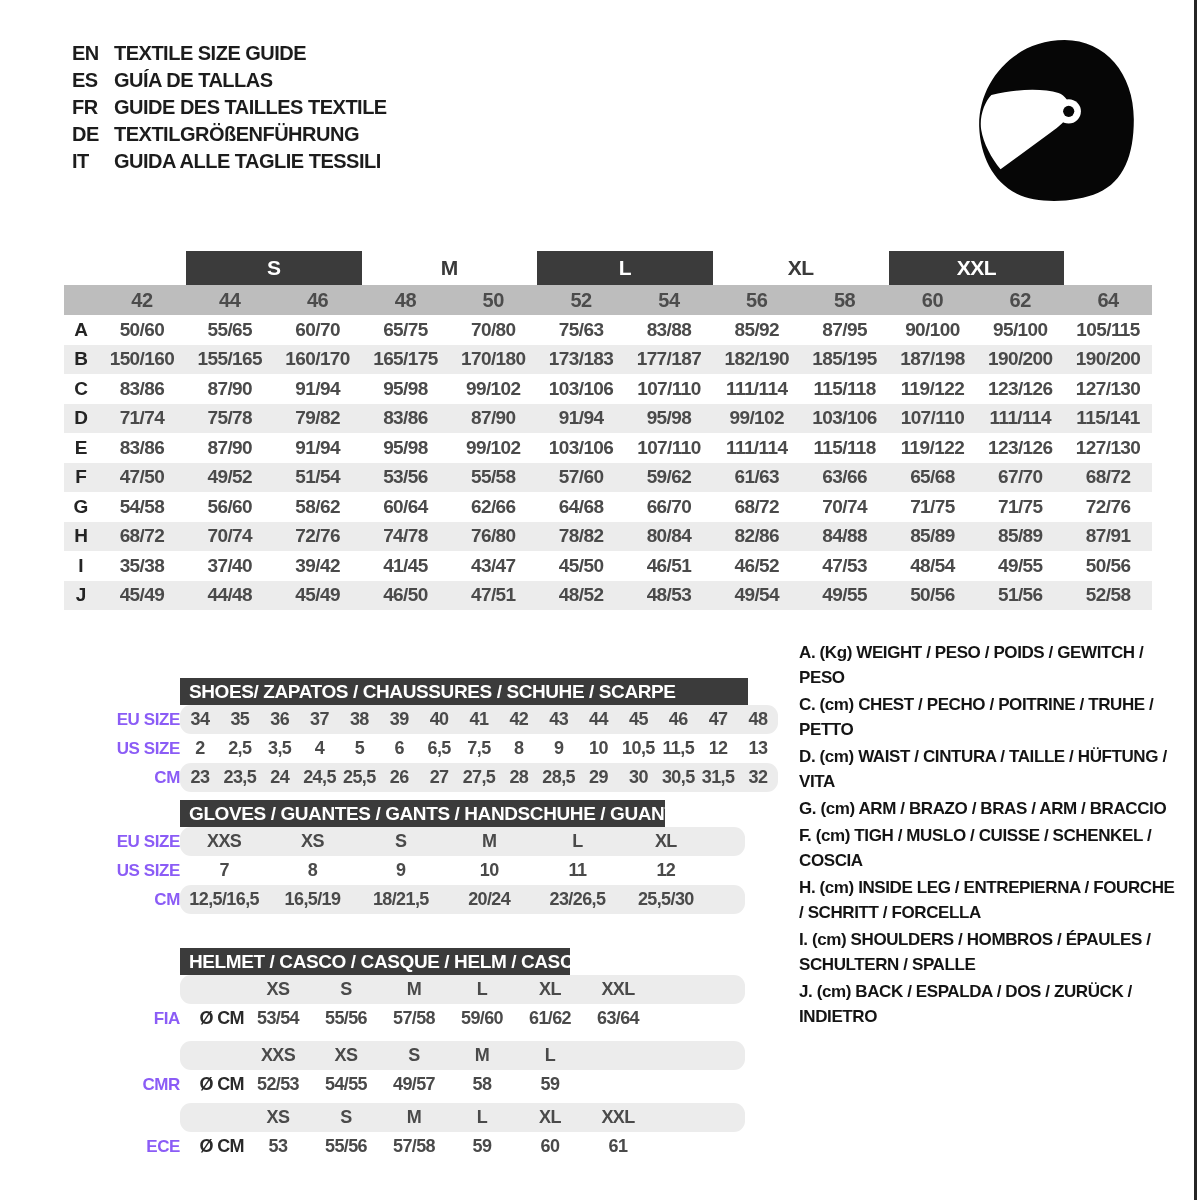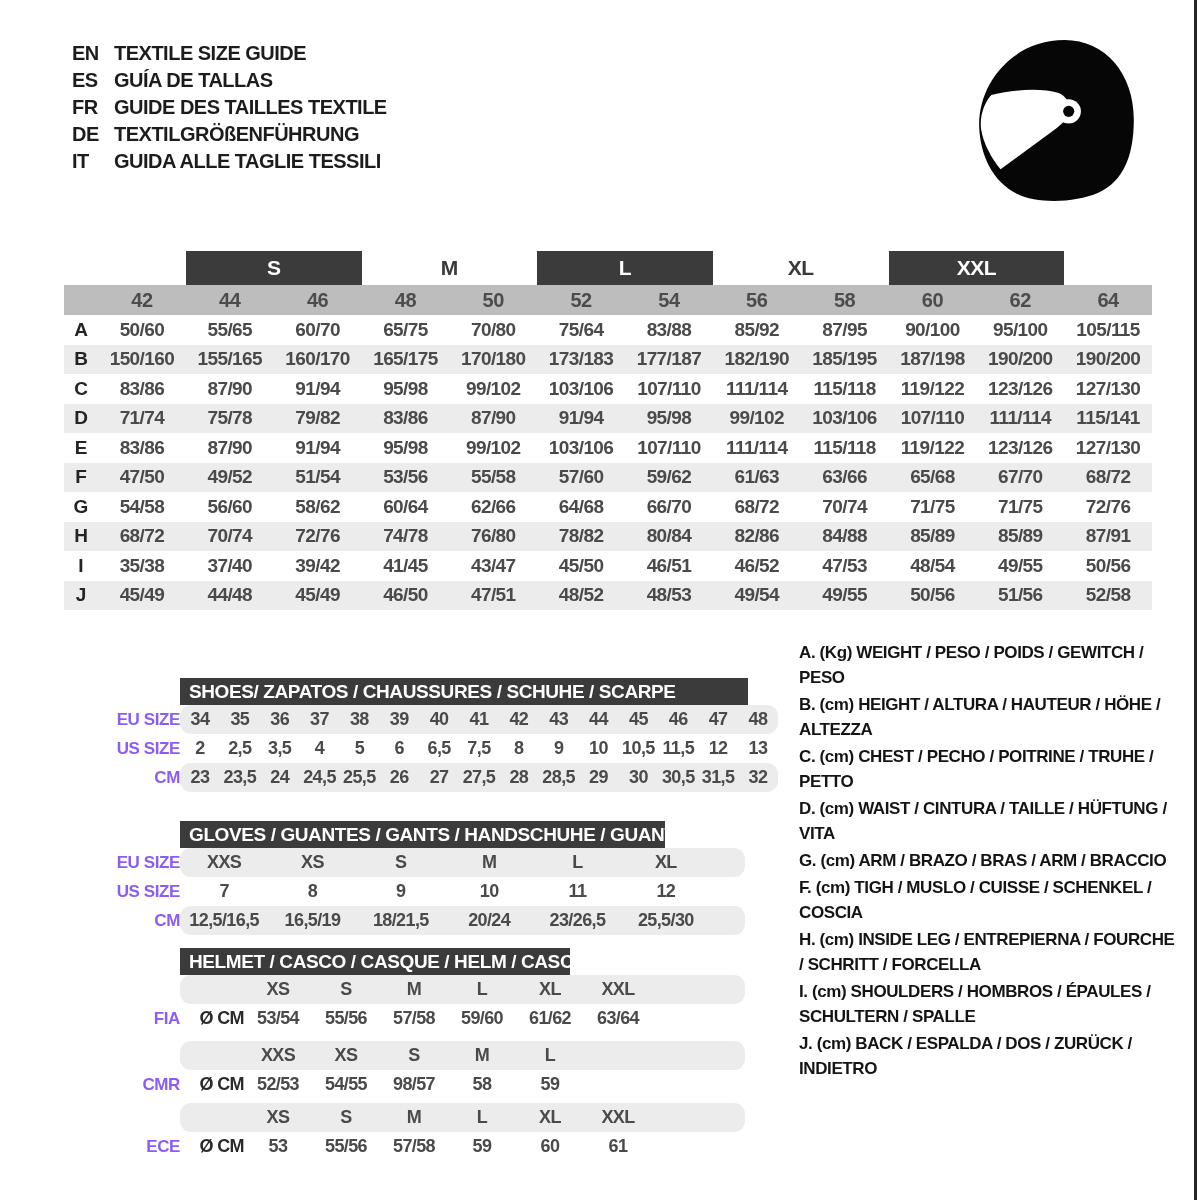--- a/index.html
+++ b/index.html
@@ -30,21 +30,21 @@
   #numbers-row { height:30px; background:#bdbdbd; }
   .num-cell { text-align:center; font-weight:bold; font-size:20px; color:#4c4c4c; letter-spacing:-0.5px; }
   .data-row { height:29.5px; }
   .data-row.banded { background:#ececec; }
   .row-letter { text-align:center; font-weight:bold; font-size:19px; color:#242424; }
   .data-cell { text-align:center; font-weight:bold; font-size:19px; color:#4a4a4a; letter-spacing:-0.6px; white-space:nowrap; }
 
   
   .section { position:absolute; left:64px; width:750px; }
   #shoes-section  { top:678px; }
-  #gloves-section { top:821px; }
+  #gloves-section { top:800px; }
   #helmet-section { top:948px; }
   .sec-row { display:flex; align-items:center; height:29px; }
   .bar-row { height:27px; }
   .rlabel { width:116px; padding-left:10px; font-weight:bold; font-size:17px; color:#8b5cf6;
             letter-spacing:-0.4px; flex:none;text-align:right; }
   .sec-bar { background:#3b3b3b; color:#fff; font-weight:bold; font-size:19px; letter-spacing:-0.4px;
              height:27px; line-height:27px; padding-left:9px; white-space:nowrap; }
   .cells { display:flex; align-items:center; height:100%;border-radius:11px; }
   .banded .cells { background:#ececec; }
   .cell { text-align:center; font-weight:bold; font-size:18px; color:#4a4a4a; letter-spacing:-0.6px; white-space:nowrap; }
@@ -123,21 +123,21 @@
         <div class="num-cell">64</div>
       </div>
     <div id="data-rows">
         <div class="mrow data-row">
           <div class="row-letter">A</div>
           <div class="data-cell">50/60</div>
           <div class="data-cell">55/65</div>
           <div class="data-cell">60/70</div>
           <div class="data-cell">65/75</div>
           <div class="data-cell">70/80</div>
-          <div class="data-cell">75/64</div>
+          <div class="data-cell">75/63</div>
           <div class="data-cell">83/88</div>
           <div class="data-cell">85/92</div>
           <div class="data-cell">87/95</div>
           <div class="data-cell">90/100</div>
           <div class="data-cell">95/100</div>
           <div class="data-cell">105/115</div>
         </div>
         <div class="mrow data-row banded">
           <div class="row-letter">B</div>
           <div class="data-cell">150/160</div>
@@ -427,21 +427,21 @@
             <div class="cell hm-cell">M</div>
             <div class="cell hm-cell">L</div>
           </div>
         </div>
         <div class="sec-row">
           <div class="rlabel">CMR</div>
           <div class="cells">
             <div class="cell unit-cell">Ø CM</div>
             <div class="cell hm-cell">52/53</div>
             <div class="cell hm-cell">54/55</div>
-            <div class="cell hm-cell">98/57</div>
+            <div class="cell hm-cell">49/57</div>
             <div class="cell hm-cell">58</div>
             <div class="cell hm-cell">59</div>
           </div>
         </div>
         <div class="sec-row banded hm-gap-sm">
           <div class="rlabel"></div>
           <div class="cells">
             <div class="cell unit-cell"></div>
             <div class="cell hm-cell">XS</div>
             <div class="cell hm-cell">S</div>
@@ -461,21 +461,20 @@
             <div class="cell hm-cell">59</div>
             <div class="cell hm-cell">60</div>
             <div class="cell hm-cell">61</div>
           </div>
         </div>
       </div>
   </div>
 
   <div id="legend">
       <div class="legend-item">A. (Kg) WEIGHT / PESO / POIDS / GEWITCH / PESO</div>
-      <div class="legend-item">B. (cm) HEIGHT / ALTURA / HAUTEUR / HÖHE / ALTEZZA</div>
       <div class="legend-item">C. (cm) CHEST / PECHO / POITRINE / TRUHE / PETTO</div>
       <div class="legend-item">D. (cm) WAIST / CINTURA / TAILLE / HÜFTUNG / VITA</div>
       <div class="legend-item">G. (cm) ARM  / BRAZO / BRAS / ARM / BRACCIO</div>
       <div class="legend-item">F. (cm) TIGH / MUSLO / CUISSE / SCHENKEL / COSCIA</div>
       <div class="legend-item">H. (cm) INSIDE LEG / ENTREPIERNA / FOURCHE / SCHRITT / FORCELLA</div>
       <div class="legend-item">I.  (cm) SHOULDERS / HOMBROS / ÉPAULES / SCHULTERN / SPALLE</div>
       <div class="legend-item">J. (cm) BACK / ESPALDA / DOS / ZURÜCK / INDIETRO</div>
     </div>
 
   <div id="edge-line"></div>

